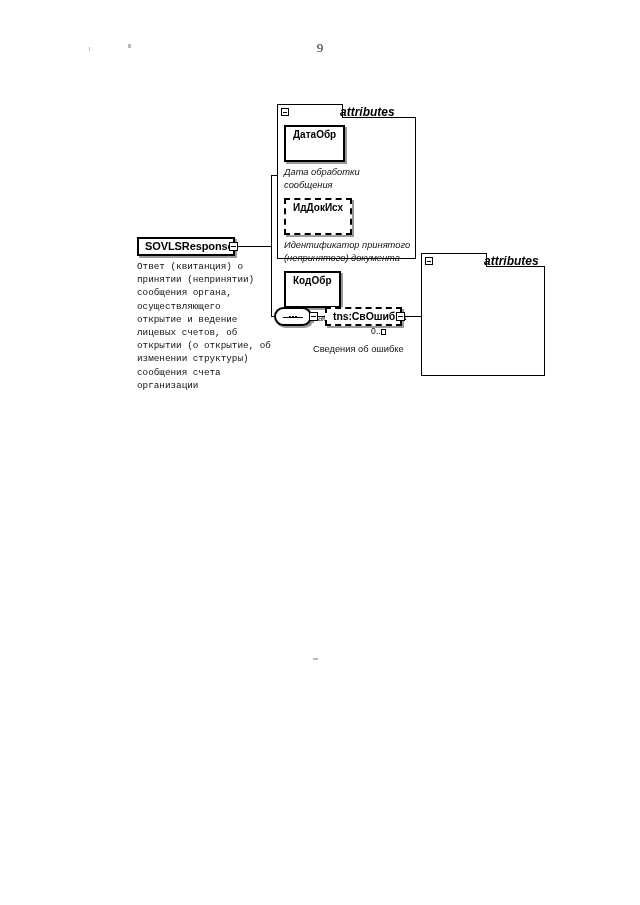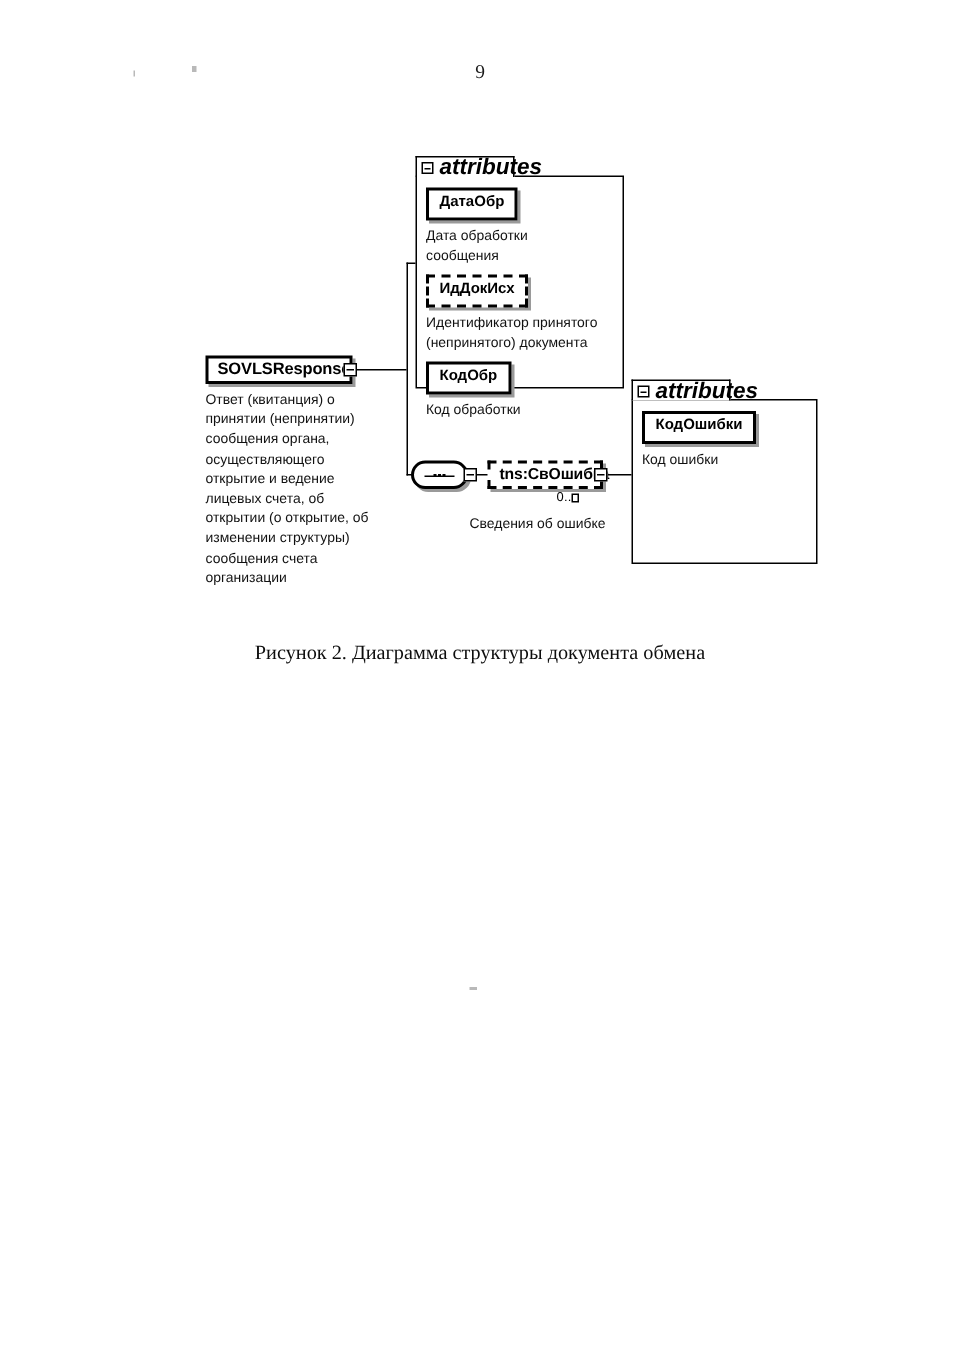--- a/index.html
+++ b/index.html
@@ -122,20 +122,21 @@
     position: absolute;
     left: 137px;
     top: 260px;
     width: 128px;
     font-size: 9.3px;
     line-height: 13.2px;
     color: #111;
   }
   #root-description div {
     white-space: nowrap;
+    font-family: Liberation Mono, monospace;
   }
 
   
   .attr-panel {
     position: absolute;
     box-sizing: border-box;
   }
   .attr-tab {
     position: absolute;
     left: 0;
@@ -147,22 +148,23 @@
     background: #fff;
     display: flex;
     align-items: center;
     gap: 4px;
     padding: 0 5px 0 3px;
     z-index: 2;
   }
   .attr-tab .tab-text {
     font-style: italic;
     font-weight: bold;
-    font-size: 15px;
+    font-size: 12px;
     line-height: 1;
+    margin-left: 47px;
   }
   .tab-toggle {
     position: relative;
     width: 8px;
     height: 8px;
     box-sizing: border-box;
     border: 1px solid #000;
     background: #fff;
     flex: none;
   }
@@ -190,32 +192,32 @@
     margin-top: 5px;
   }
   .attr-name {
     display: inline-flex;
     align-items: center;
     box-sizing: border-box;
     background: #fff;
     font-weight: bold;
     font-size: 10px;
     line-height: 1;
-    padding: 3px 7px 5px 7px;
+    padding: 3px 7px 20px 7px;
     box-shadow: 2px 2px 0 0 #9a9a9a;
   }
   .attr-name.solid { border: 2px solid #000; }
   .attr-name.dashed { border: 2px dashed #000; }
   .attr-desc {
     margin-top: 4px;
     font-size: 9.3px;
     line-height: 13px;
     color: #111;
   }
-  .attr-desc div { white-space: nowrap; }
+  .attr-desc div { white-space: nowrap; font-style: italic; }
 
   
   #attr-panel-top { left: 277px; top: 104px; width: 139px; }
   #attr-panel-top .attr-tab { width: 66px; }
   #attr-panel-top .attr-body { top: 13px; width: 139px; height: 142px; }
 
   
   #attr-panel-right { left: 421px; top: 253px; width: 124px; }
   #attr-panel-right .attr-tab { width: 66px; }
   #attr-panel-right .attr-body { top: 13px; width: 124px; height: 110px; }
@@ -341,21 +343,21 @@
       <span class="node-label">SOVLSResponse</span>
     </div>
     <div class="toggle" id="root-toggle"></div>
 
     <div id="root-description">
       <div>Ответ (квитанция) о</div>
       <div>принятии (непринятии)</div>
       <div>сообщения органа,</div>
       <div>осуществляющего</div>
       <div>открытие и ведение</div>
-      <div>лицевых счета, об</div>
+      <div>лицевых счетов, об</div>
       <div>открытии (о открытие, об</div>
       <div>изменении структуры)</div>
       <div>сообщения счета</div>
       <div>организации</div>
     </div>
 
     <div class="attr-panel" id="attr-panel-top">
       <div class="attr-tab">
         <span class="tab-toggle"></span>
         <span class="tab-text">attributes</span>
@@ -412,29 +414,22 @@
     <div id="child-description">Сведения об ошибке</div>
 
     <div class="attr-panel" id="attr-panel-right">
       <div class="attr-tab">
         <span class="tab-toggle"></span>
         <span class="tab-text">attributes</span>
       </div>
       <div class="attr-body">
         <div class="attr-inner">
 
-          <div class="attr-item">
-            <div class="attr-name solid">КодОшибки</div>
-            <div class="attr-desc">
-              <div>Код ошибки</div>
-            </div>
-          </div>
 
 
         </div>
       </div>
     </div>
 
   </div>
 
-  <div id="figure-caption">Рисунок 2. Диаграмма структуры документа обмена</div>
 
 </div>
 
 </body></html>

